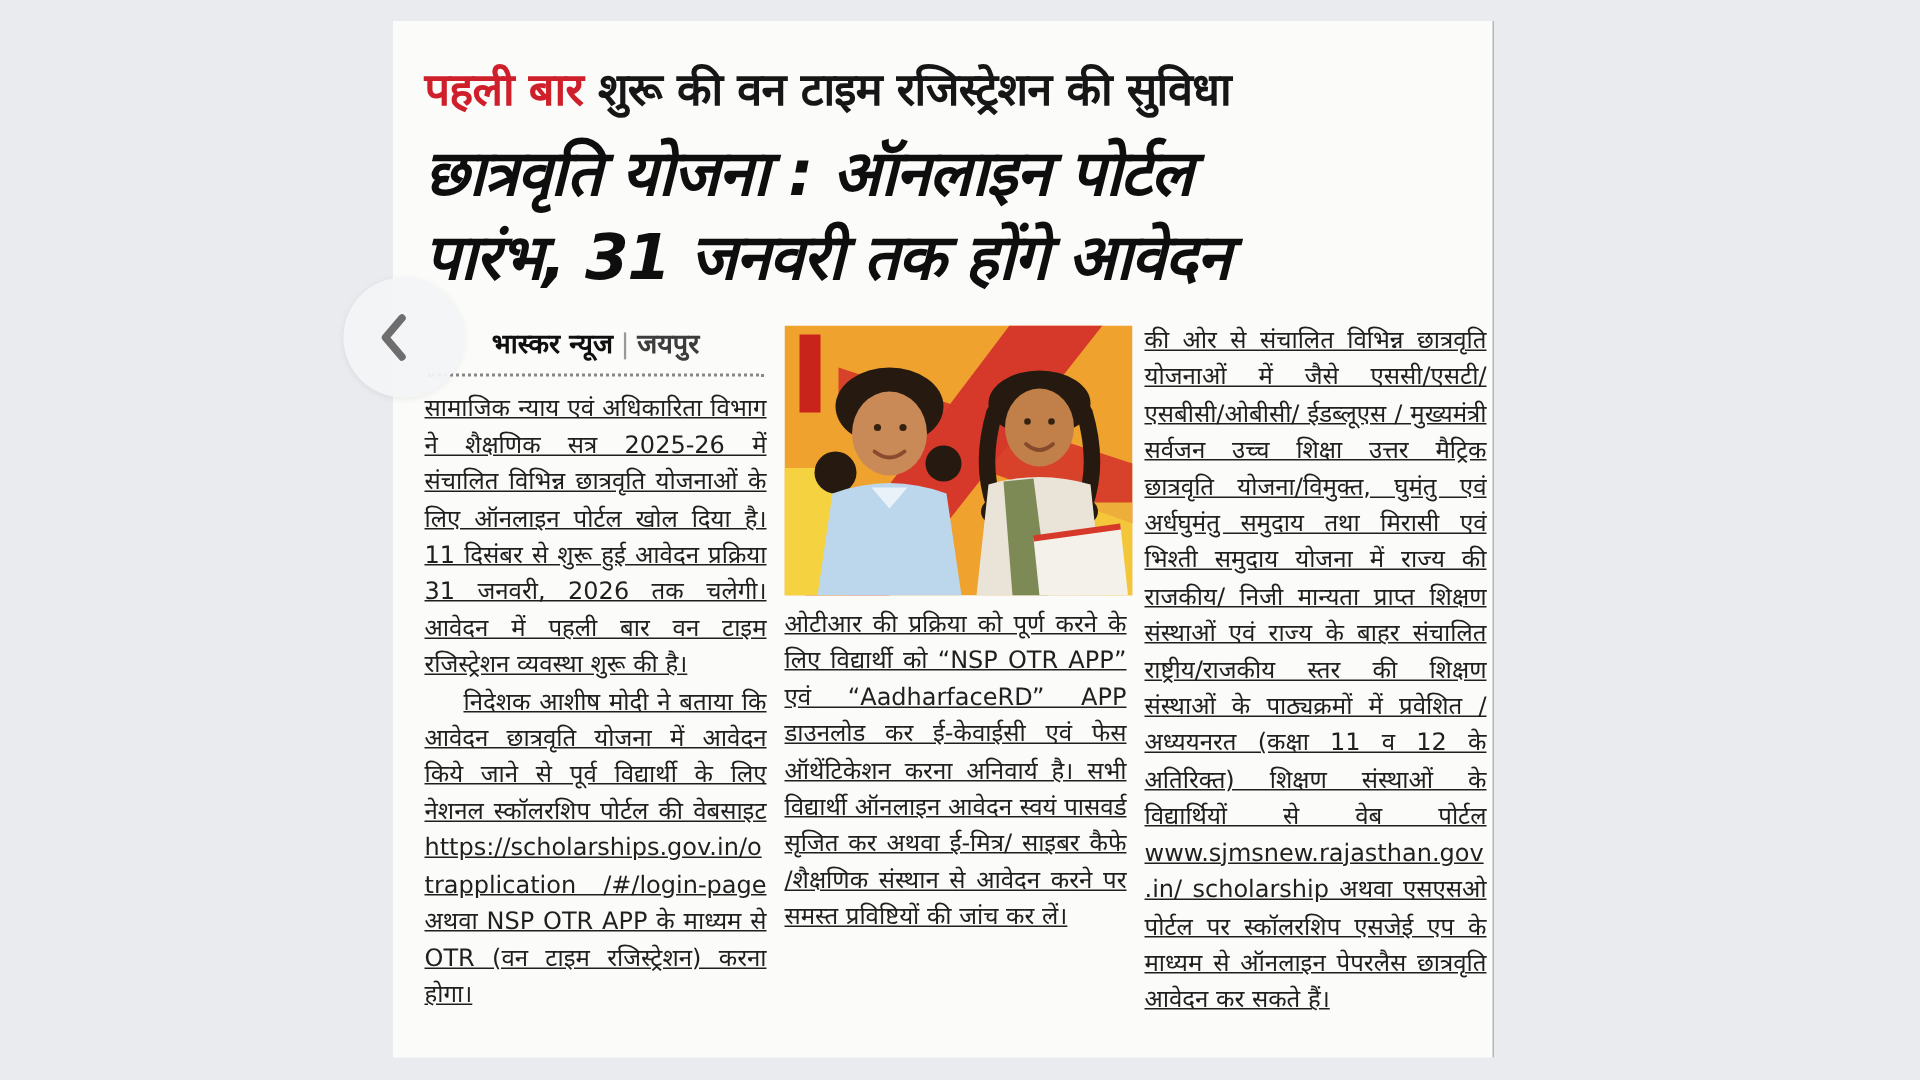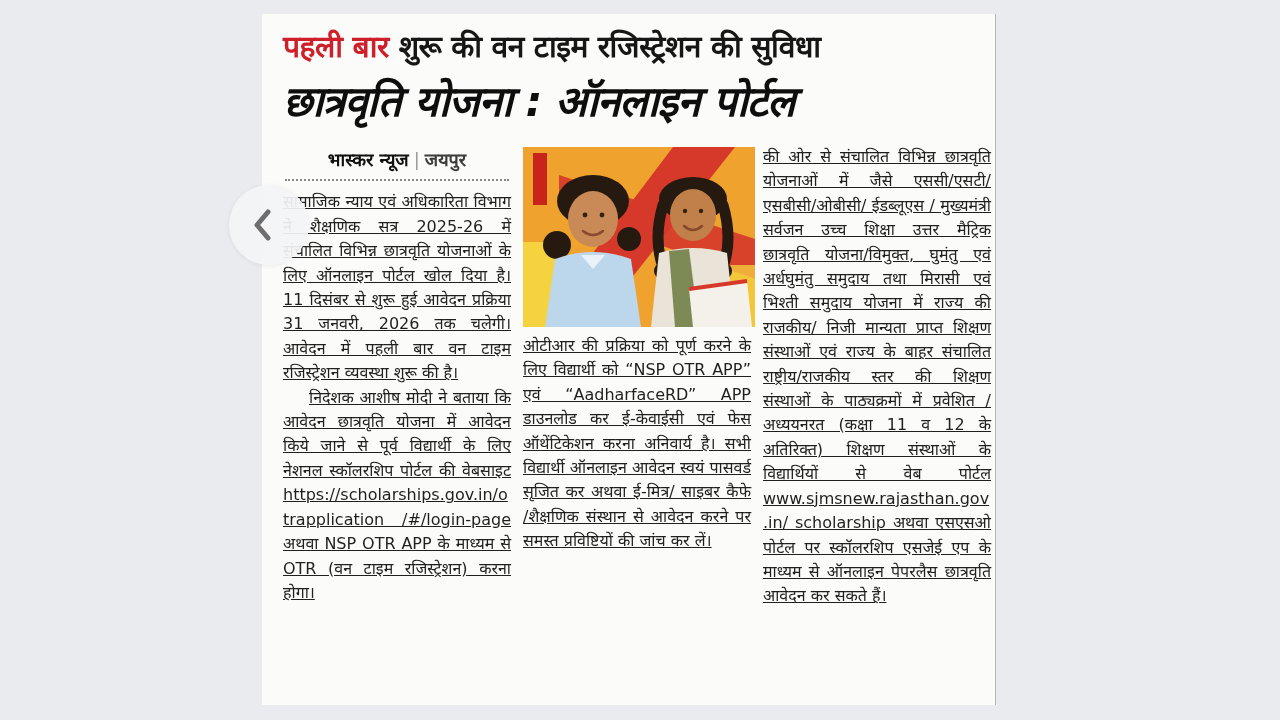--- a/index.html
+++ b/index.html
@@ -10,21 +10,21 @@
     overflow: hidden;
   }
   .viewer { position: relative; width: 1280px; height: 720px; }
 
   .clip {
     position: absolute; left: 262px; top: 14px;
     width: 734px; height: 691px;
     background: #fbfbfa;
     border-right: 1px solid #b3b6ba;
     box-sizing: border-box;
-    padding: 13px 0 0 21px;
+    padding: 27px 0 0 21px;
   }
 
   .kicker {
     font-size: 30px; font-weight: bold; color: #161616;
     line-height: 40px; white-space: nowrap; letter-spacing: -0.5px;
   }
   .kicker .red { color: #cf1f2a; }
 
   .headline {
     margin: 7px 0 15px 0;
@@ -71,20 +71,21 @@
 <div class="viewer">
 
   <div class="clip">
 
     <div class="kicker">
       <span class="red">पहली बार</span><span> शुरू की वन टाइम रजिस्ट्रेशन की सुविधा</span>
     </div>
 
     <div class="headline">
       <span>छात्रवृति योजना : ऑनलाइन पोर्टल</span><br>
+      <span>पारंभ, 31 जनवरी तक होंगे आवेदन</span>
     </div>
 
     <div class="cols">
 
       <div class="col">
         <div class="byline">
           <span>भास्कर न्यूज</span><span class="sep">|</span><span class="loc">जयपुर</span>
         </div>
         <div class="dotted"></div>
         <p>सामाजिक न्याय एवं अधिकारिता विभाग ने शैक्षणिक सत्र 2025-26 में संचालित विभिन्न छात्रवृति योजनाओं के लिए ऑनलाइन पोर्टल खोल दिया है। 11 दिसंबर से शुरू हुई आवेदन प्रक्रिया 31 जनवरी, 2026 तक चलेगी। आवेदन में पहली बार वन टाइम रजिस्ट्रेशन व्यवस्था शुरू की है।</p>

